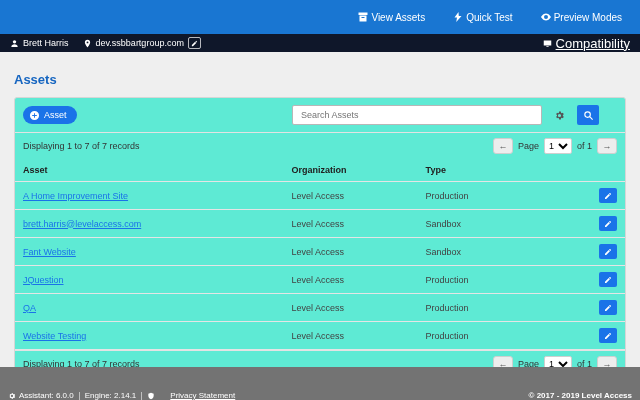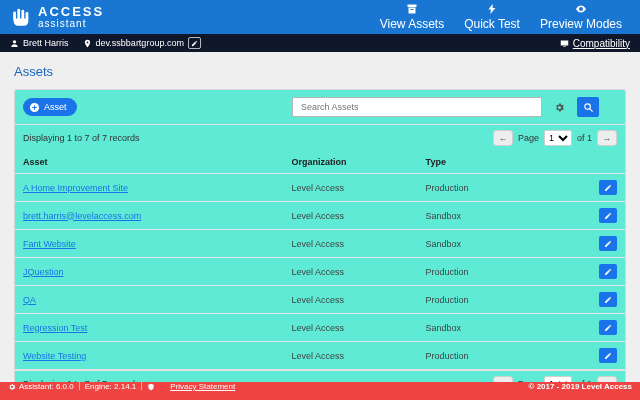--- a/index.html
+++ b/index.html
@@ -16,45 +16,45 @@
     height:34px; background:#1976d2; color:#fff;
     display:flex; align-items:center; padding:0 10px; flex:0 0 auto;
   }
   .logo { display:flex; align-items:center; gap:6px; }
   .logo-text { display:flex; flex-direction:column; line-height:1; }
   .logo-title { font-size:13px; font-weight:bold; letter-spacing:2px; }
   .logo-sub { font-size:10px; letter-spacing:1px; margin-top:1px; }
   .topnav { margin-left:auto; display:flex; gap:4px; }
   .navbtn {
     background:transparent; border:none; color:#fff; cursor:pointer;
-    display:flex; flex-direction:column; align-items:center; gap:2px;
-    font-size:12px; padding:2px 8px; font-family:inherit;
+    display:flex; align-items:center; gap:2px;
+    font-size:10px; padding:2px 8px; font-family:inherit;margin-left:7px;
   }
   .navbtn .ic { width:12px; height:12px; }
 
   
   .userbar {
     height:18px; background:#0f172a; color:#fff;
     display:flex; align-items:center; gap:14px;
     padding:0 10px; font-size:9px; flex:0 0 auto;
   }
   .ub-item { display:flex; align-items:center; gap:4px; }
   .edit-domain {
     background:transparent; border:1px solid rgba(255,255,255,.7);
     border-radius:2px; width:13px; height:12px; cursor:pointer;
     display:flex; align-items:center; justify-content:center; padding:0;
   }
   .compat {
     margin-left:auto; color:#fff; text-decoration:underline;
-    display:flex; align-items:center; gap:4px; cursor:pointer; font-size:10px;
+    display:flex; align-items:center; gap:4px; cursor:pointer; font-size:13px;
   }
 
   
   .content { flex:1 1 auto; padding:8px 14px; overflow:hidden; }
-  .page-title { font-size:13px; color:#1565c0; font-weight:normal; margin:4px 0 10px; }
+  .page-title { font-size:13px; color:#1565c0; font-weight:bold; margin:12px 0 10px; }
   .card { background:#5eead4; border:1px solid #d6d6d6; border-radius:3px; }
 
   .toolbar {
     display:flex; align-items:center; padding:7px 8px;
     border-bottom:1px solid #e3e3e3;
   }
   .add-asset {
     background:#1a73e8; color:#fff; border:none; cursor:pointer;
     border-radius:10px; height:18px; padding:0 10px 0 6px;
     display:flex; align-items:center; gap:4px; font-size:9px; font-family:inherit;
@@ -91,49 +91,32 @@
   td a { color:#1a73e8; text-decoration:underline; cursor:pointer; }
   td.cell { color:#424242; }
   td.actions { text-align:right; }
   .edit-btn {
     background:#1a73e8; border:none; border-radius:2px; cursor:pointer;
     width:18px; height:15px; display:inline-flex; align-items:center; justify-content:center;
   }
 
   
   .footer {
-    height:18px; background:#ef4444; color:#fff; flex:0 0 auto;
-    display:flex; align-items:flex-start; padding:0 8px; font-size:8px; gap:5px;
+    height:33px; background:#737373; color:#fff; flex:0 0 auto;
+    display:flex; align-items:flex-end; padding:0 8px; font-size:8px; gap:5px;
   }
   .f-divider { width:1px; height:8px; background:rgba(255,255,255,.55); }
   .f-link { color:#fff; text-decoration:underline; cursor:pointer;padding-left:12px; }
   .f-right { margin-left:auto;font-weight:bold; }
   .f-item { display:flex; align-items:center; gap:3px; }
 </style>
 </head>
 <body>
 
 <header class="topbar">
-  <div class="logo">
-    <span>
-      <svg width="22" height="22" viewBox="0 0 24 24">
-          <g fill="#fff">
-            <rect x="3.5" y="6" width="3" height="9" rx="1.5"></rect>
-            <rect x="8" y="3" width="3" height="12" rx="1.5"></rect>
-            <rect x="12.5" y="4" width="3" height="11" rx="1.5"></rect>
-            <rect x="17" y="6.5" width="3" height="8.5" rx="1.5"></rect>
-            <path d="M3.5 13.5h16.5v3.5a4.5 4.5 0 0 1-4.5 4.5h-7a4.5 4.5 0 0 1-4.5-4.5z"></path>
-          </g>
-        </svg>
-    </span>
-    <div class="logo-text">
-      <span class="logo-title">ACCESS</span>
-      <span class="logo-sub">assistant</span>
-    </div>
-  </div>
   <nav class="topnav">
     <button class="navbtn">
       <span class="ic">
         <svg width="12" height="12" viewBox="0 0 24 24" fill="#fff">
             <path d="M3 3h18v5H3z"></path>
             <path d="M5 9h14v12H5zm4 3v2h6v-2z" fill-rule="evenodd"></path>
           </svg>
       </span>
       <span>View Assets</span>
     </button>
@@ -302,32 +285,20 @@
           <td class="cell">Production</td>
           <td class="actions"><button class="edit-btn">
                 <span>
                   <svg width="8" height="8" viewBox="0 0 24 24" fill="#fff">
                     <path d="M3 17.25V21h3.75L17.8 9.94l-3.75-3.75L3 17.25zM20.7 7a1 1 0 0 0 0-1.4l-2.3-2.3a1 1 0 0 0-1.4 0l-1.8 1.8 3.75 3.75L20.7 7z"></path>
                   </svg>
                 </span>
               </button></td>
         </tr>
         <tr>
-          <td><a>Regression Test</a></td>
-          <td class="cell">Level Access</td>
-          <td class="cell">Sandbox</td>
-          <td class="actions"><button class="edit-btn">
-                <span>
-                  <svg width="8" height="8" viewBox="0 0 24 24" fill="#fff">
-                    <path d="M3 17.25V21h3.75L17.8 9.94l-3.75-3.75L3 17.25zM20.7 7a1 1 0 0 0 0-1.4l-2.3-2.3a1 1 0 0 0-1.4 0l-1.8 1.8 3.75 3.75L20.7 7z"></path>
-                  </svg>
-                </span>
-              </button></td>
-        </tr>
-        <tr>
           <td><a>Website Testing</a></td>
           <td class="cell">Level Access</td>
           <td class="cell">Production</td>
           <td class="actions"><button class="edit-btn">
                 <span>
                   <svg width="8" height="8" viewBox="0 0 24 24" fill="#fff">
                     <path d="M3 17.25V21h3.75L17.8 9.94l-3.75-3.75L3 17.25zM20.7 7a1 1 0 0 0 0-1.4l-2.3-2.3a1 1 0 0 0-1.4 0l-1.8 1.8 3.75 3.75L20.7 7z"></path>
                   </svg>
                 </span>
               </button></td>

